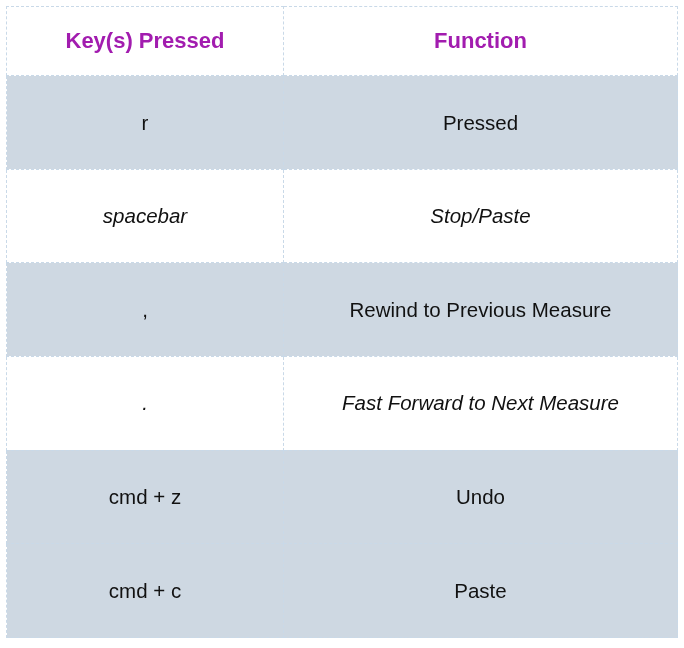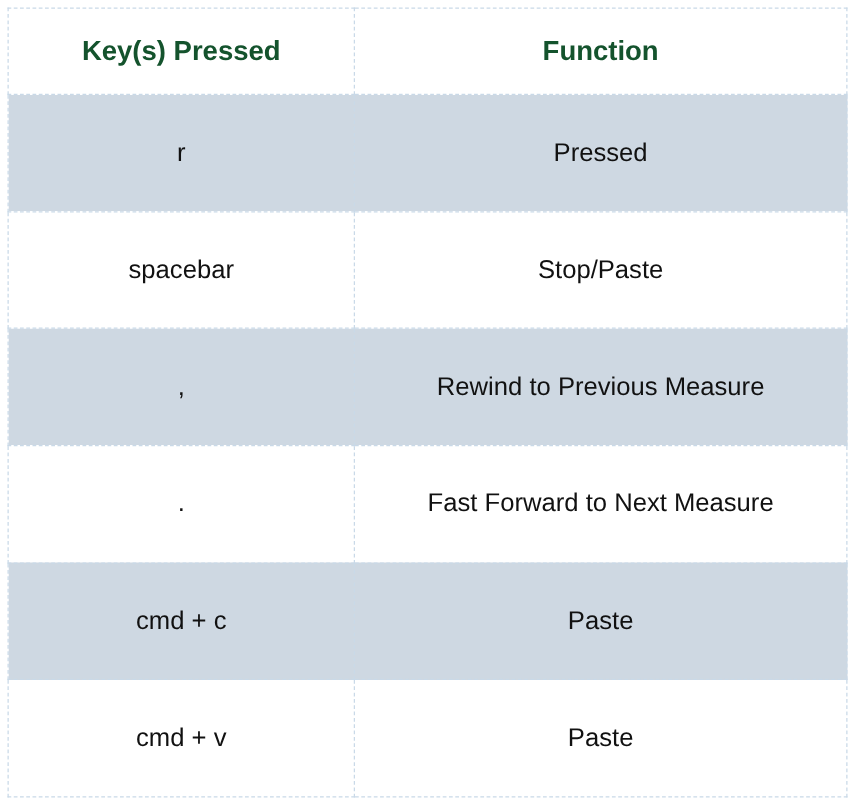--- a/index.html
+++ b/index.html
@@ -47,30 +47,31 @@
     line-height: 1.25;
     font-weight: normal;
     white-space: nowrap;
   }
 
   table.shortcut-table thead th {
     font-weight: bold;
     font-size: 22px;
     height: 60px;
     background: #ffffff;
-    color: #14532d;
+    color: #a21caf;
   }
 
   table.shortcut-table tbody tr { height: 57px; }
 
   table.shortcut-table tbody tr.row-shaded td {
     background: #ced8e2;
   }
   table.shortcut-table tbody tr.row-plain td {
     background: #ffffff;
+    font-style: italic;
   }
 </style>
 </head>
 <body>
 
 <div id="shortcut-table-wrap">
   <table class="shortcut-table">
     <colgroup>
       <col class="col-keys">
       <col class="col-func">
@@ -92,22 +93,22 @@
         </tr>
         <tr class="row-shaded">
           <td>,</td>
           <td>Rewind to Previous Measure</td>
         </tr>
         <tr class="row-plain">
           <td>.</td>
           <td>Fast Forward to Next Measure</td>
         </tr>
         <tr class="row-shaded">
+          <td>cmd + z</td>
+          <td>Undo</td>
+        </tr>
+        <tr class="row-shaded">
           <td>cmd + c</td>
-          <td>Paste</td>
-        </tr>
-        <tr class="row-plain">
-          <td>cmd + v</td>
           <td>Paste</td>
         </tr>
       </tbody>
   </table>
 </div>
 
 </body></html>

